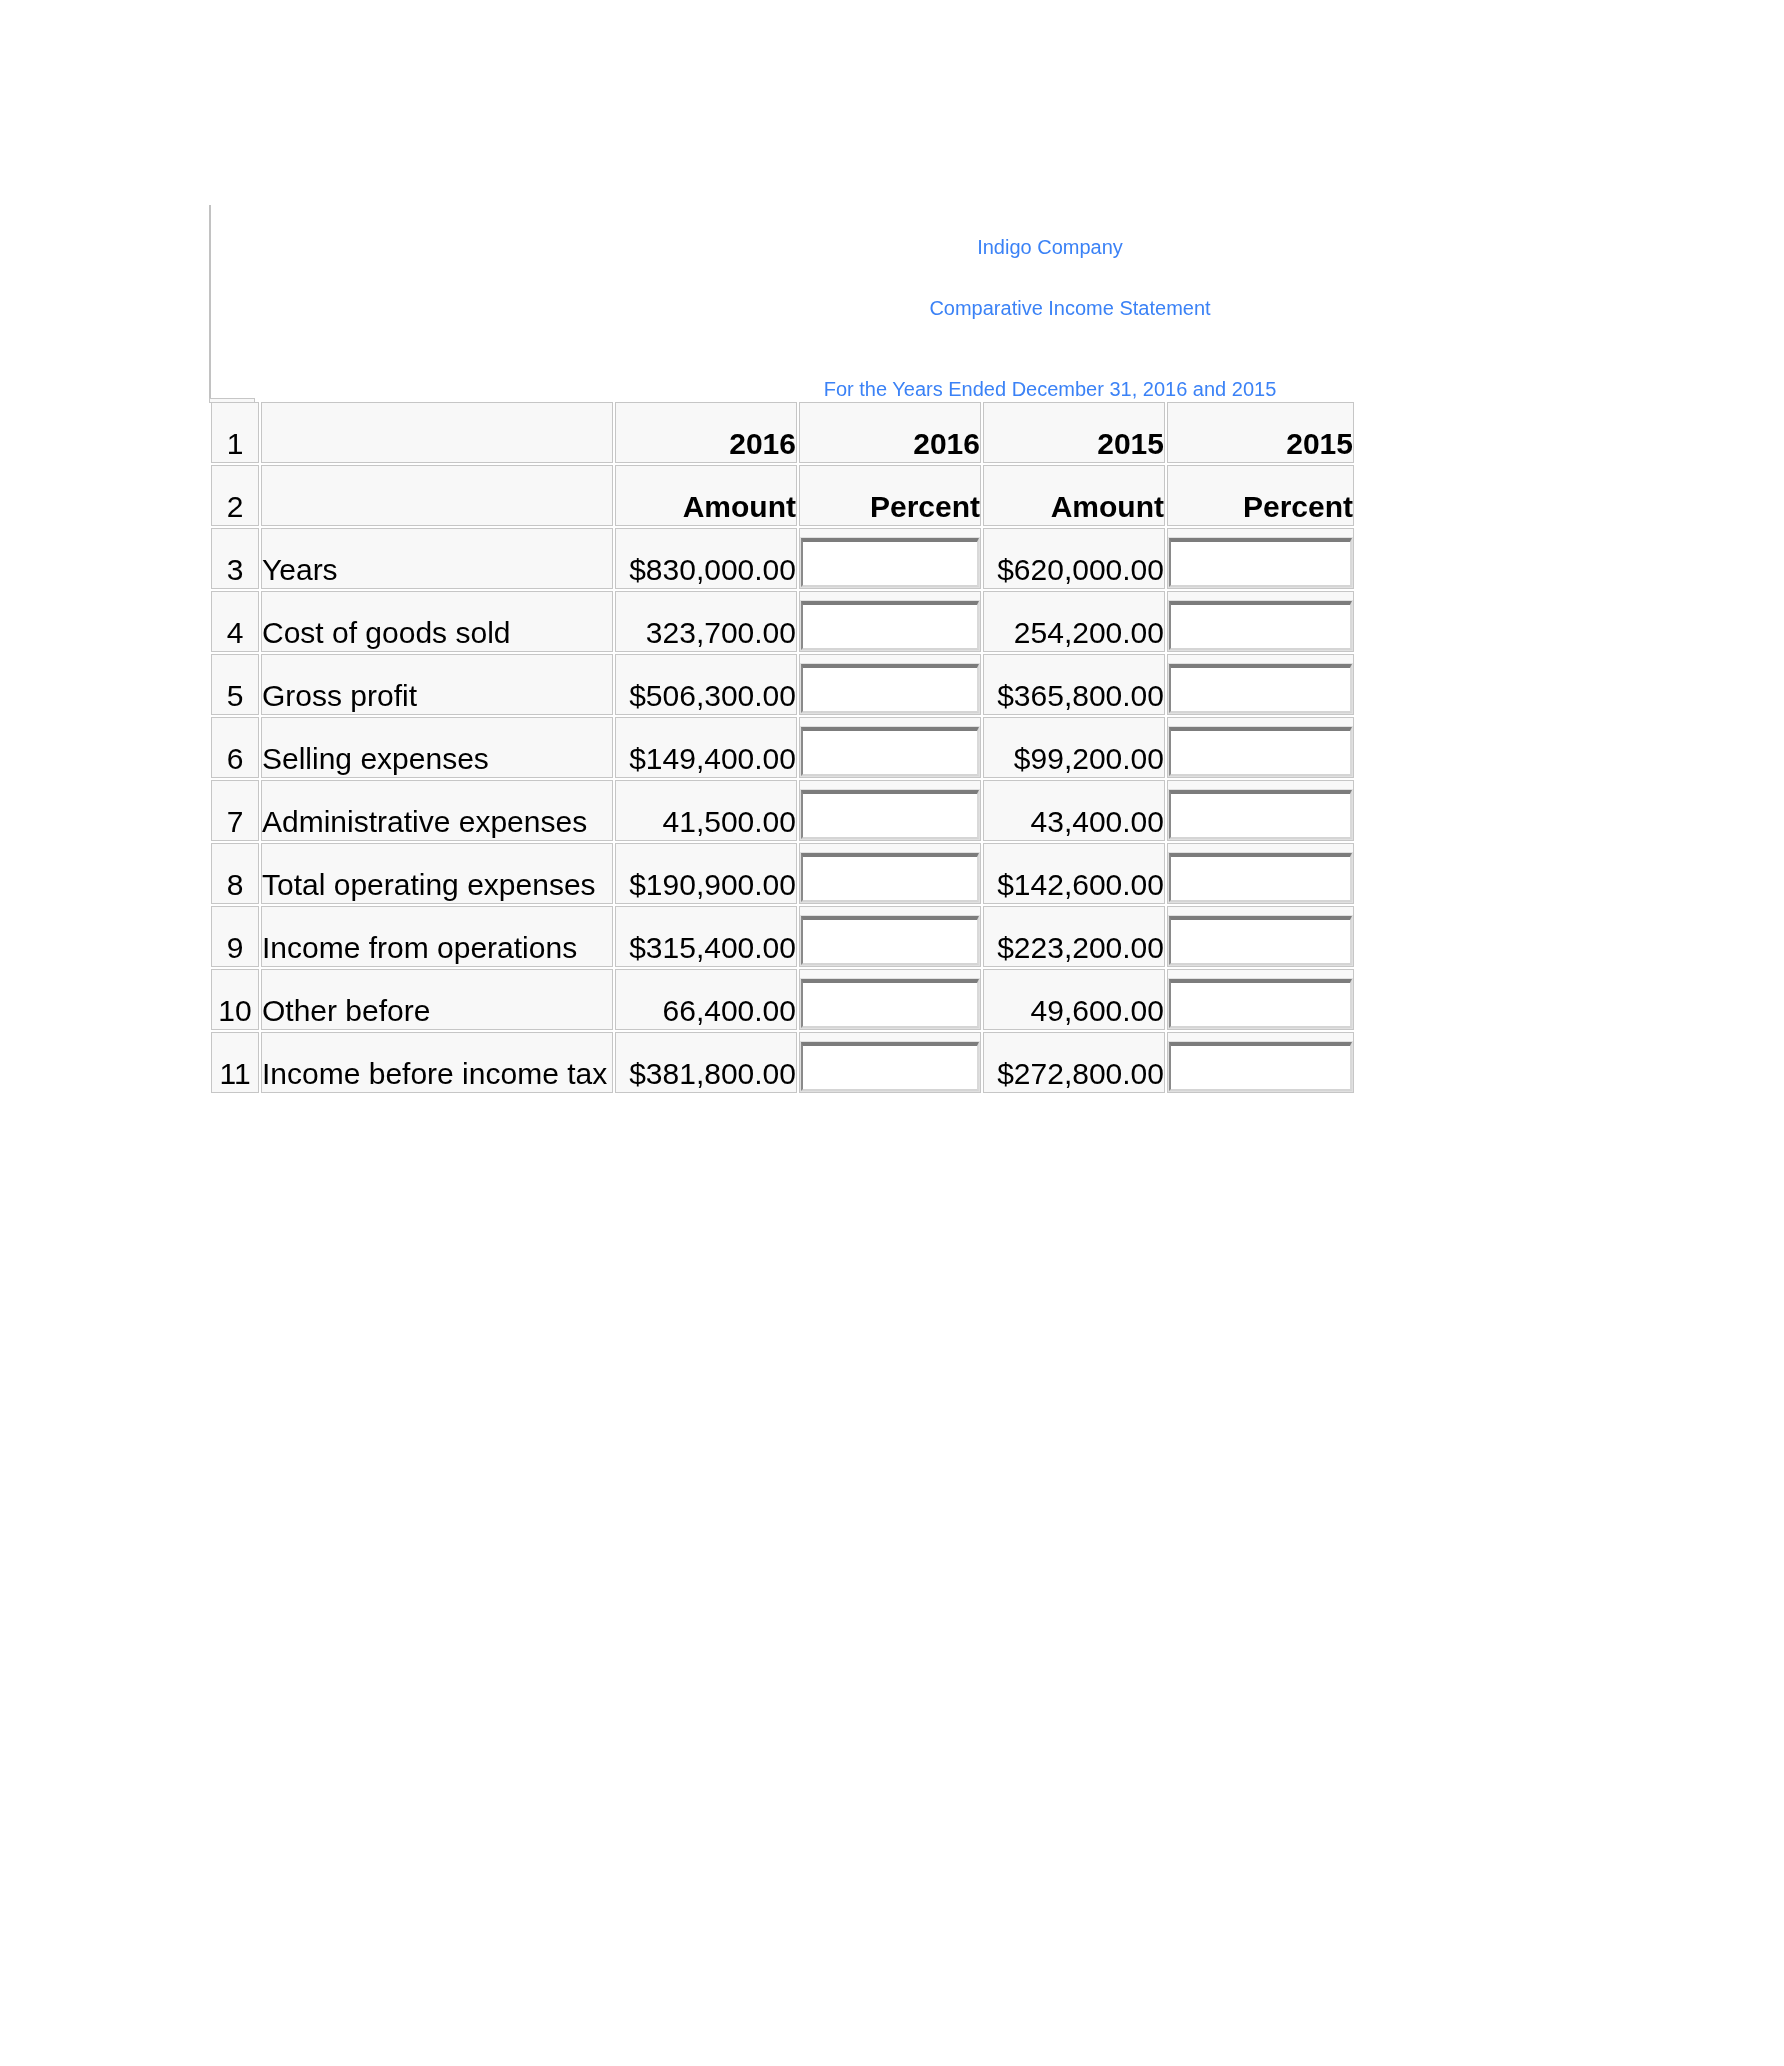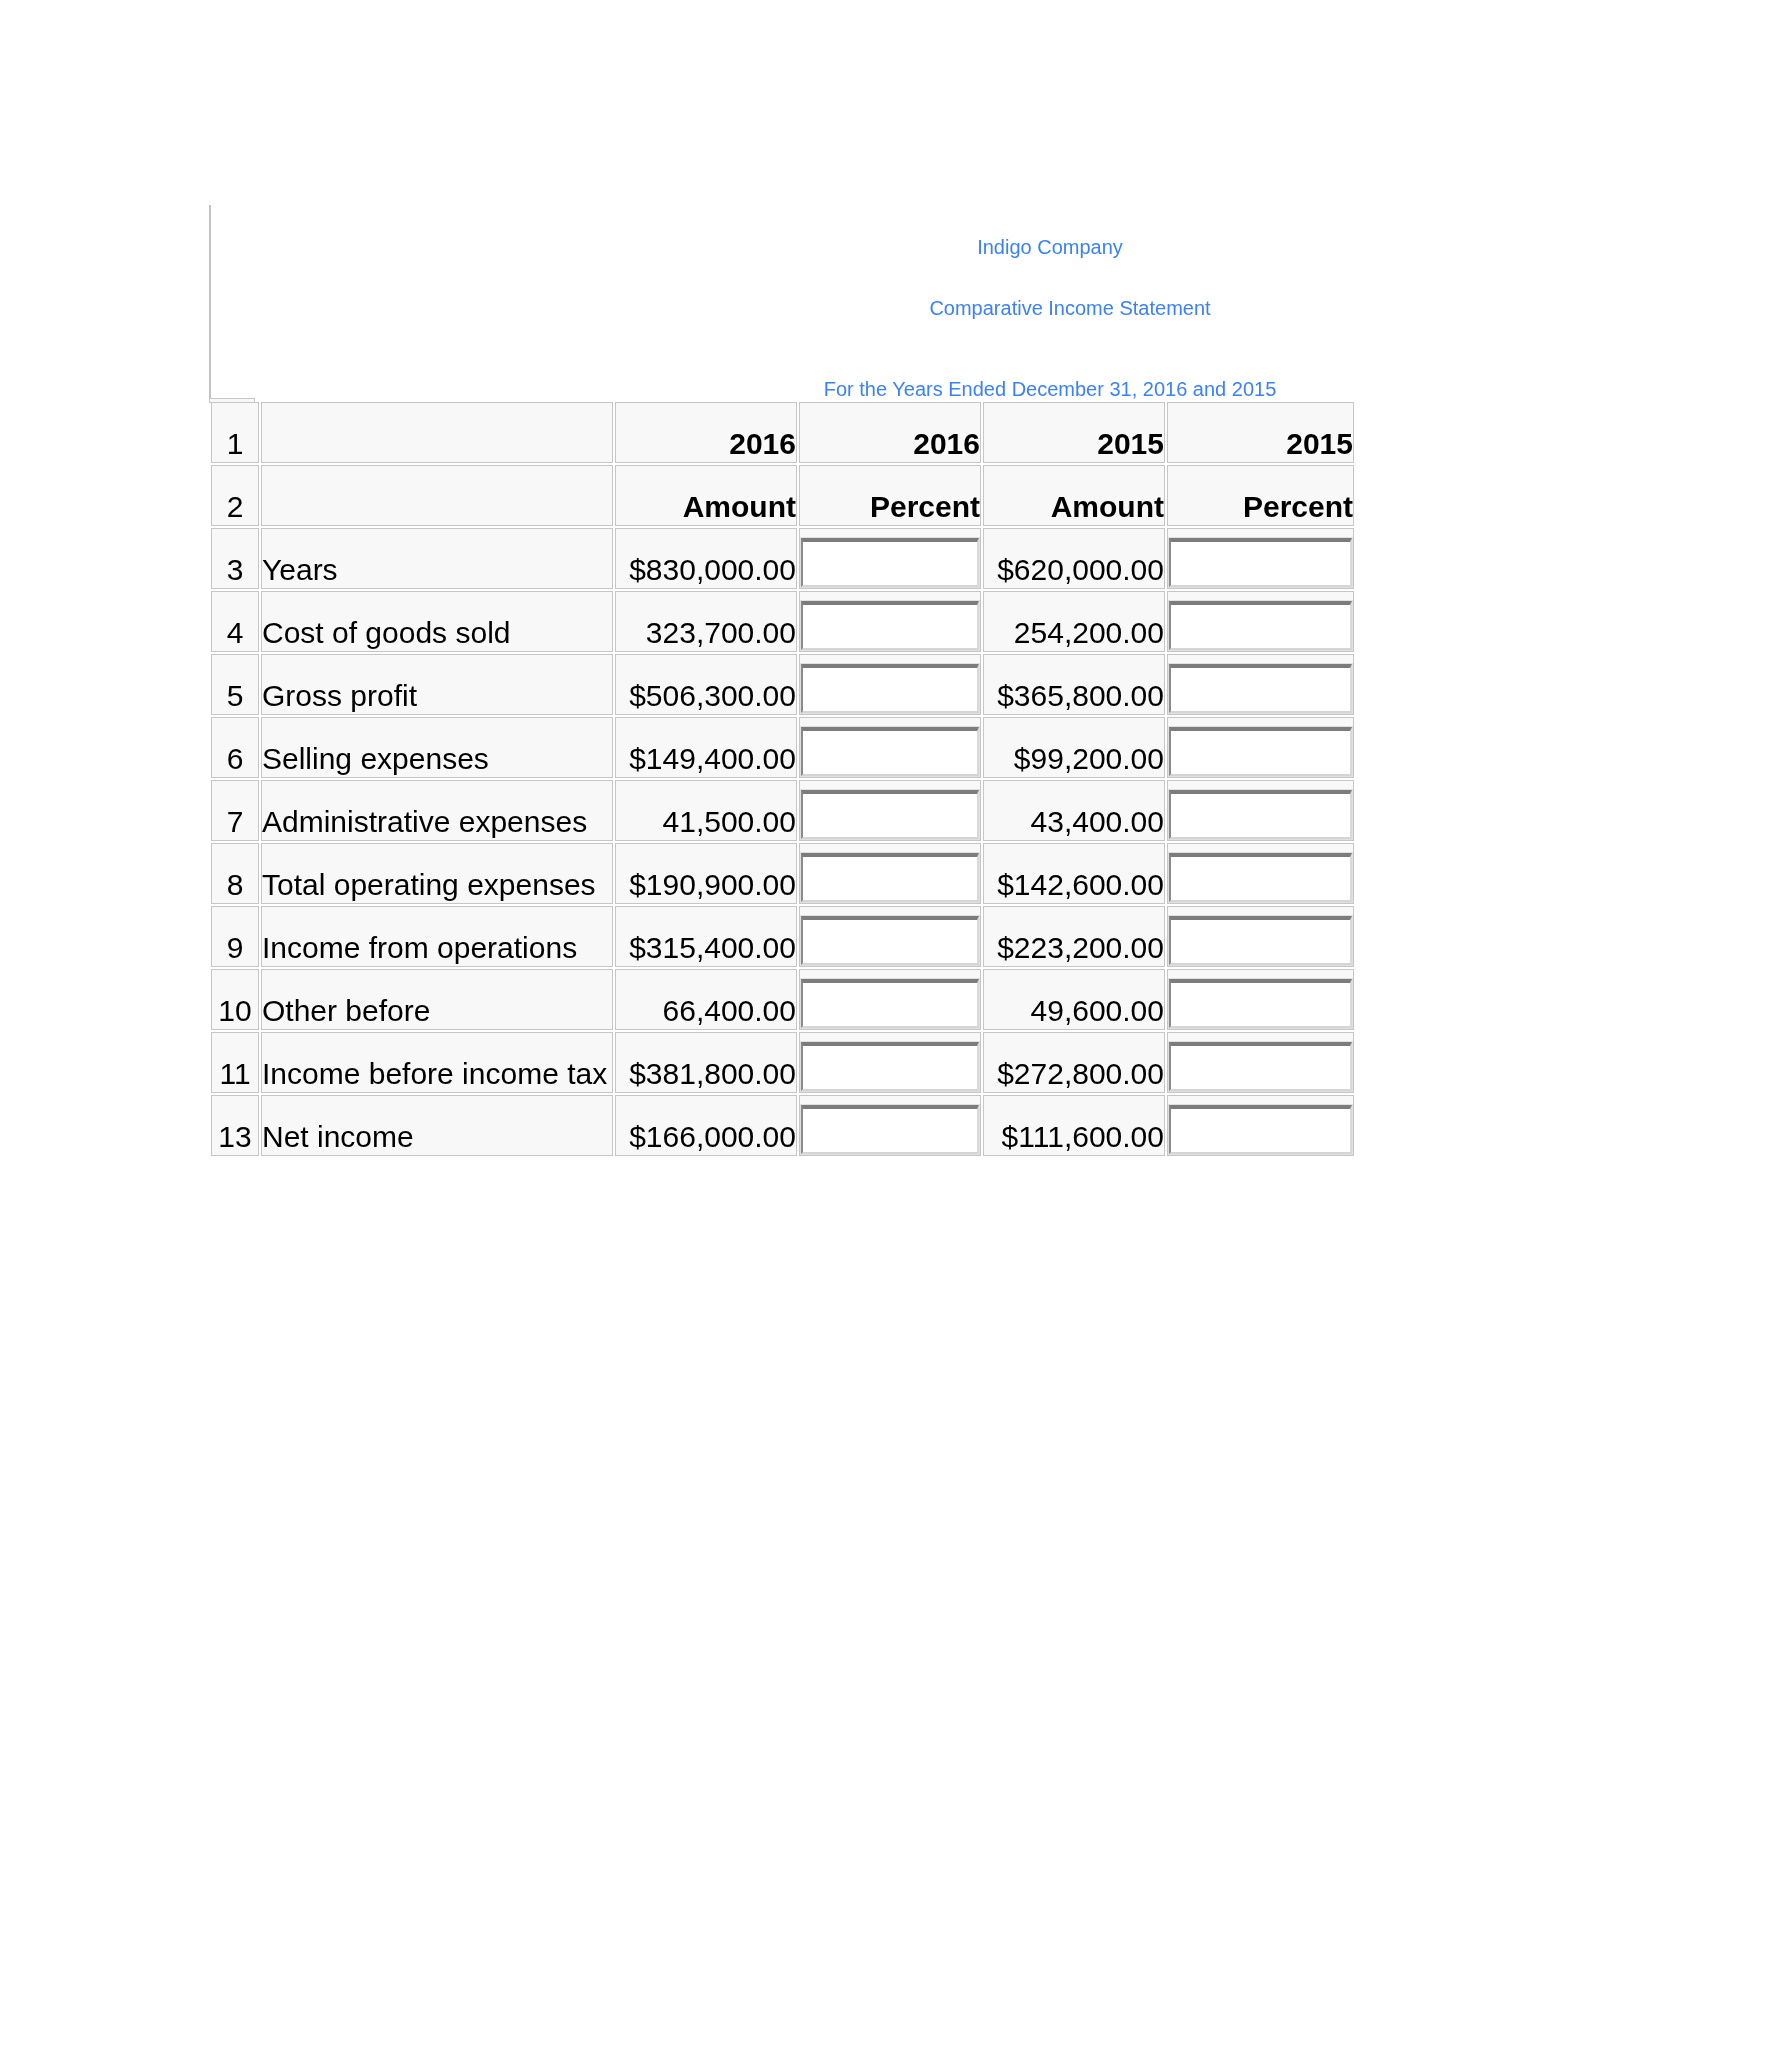--- a/index.html
+++ b/index.html
@@ -227,29 +227,17 @@
       <td class="pct">
             <input type="text" class="pbox" value="" style="">
           </td>
       <td class="amt">$272,800.00</td>
       <td class="pct">
             <input type="text" class="pbox" value="" style="">
           </td>
     </tr>
 
 
-    <tr>
-      <td class="rn">13</td>
-      <td class="lbl">Net income</td>
-      <td class="amt">$166,000.00</td>
-      <td class="pct">
-            <input type="text" class="pbox" value="" style="">
-          </td>
-      <td class="amt">$111,600.00</td>
-      <td class="pct">
-            <input type="text" class="pbox" value="" style="">
-          </td>
-    </tr>
 
     </tbody>
   </table>
 </div>
 
 
 </body></html>

